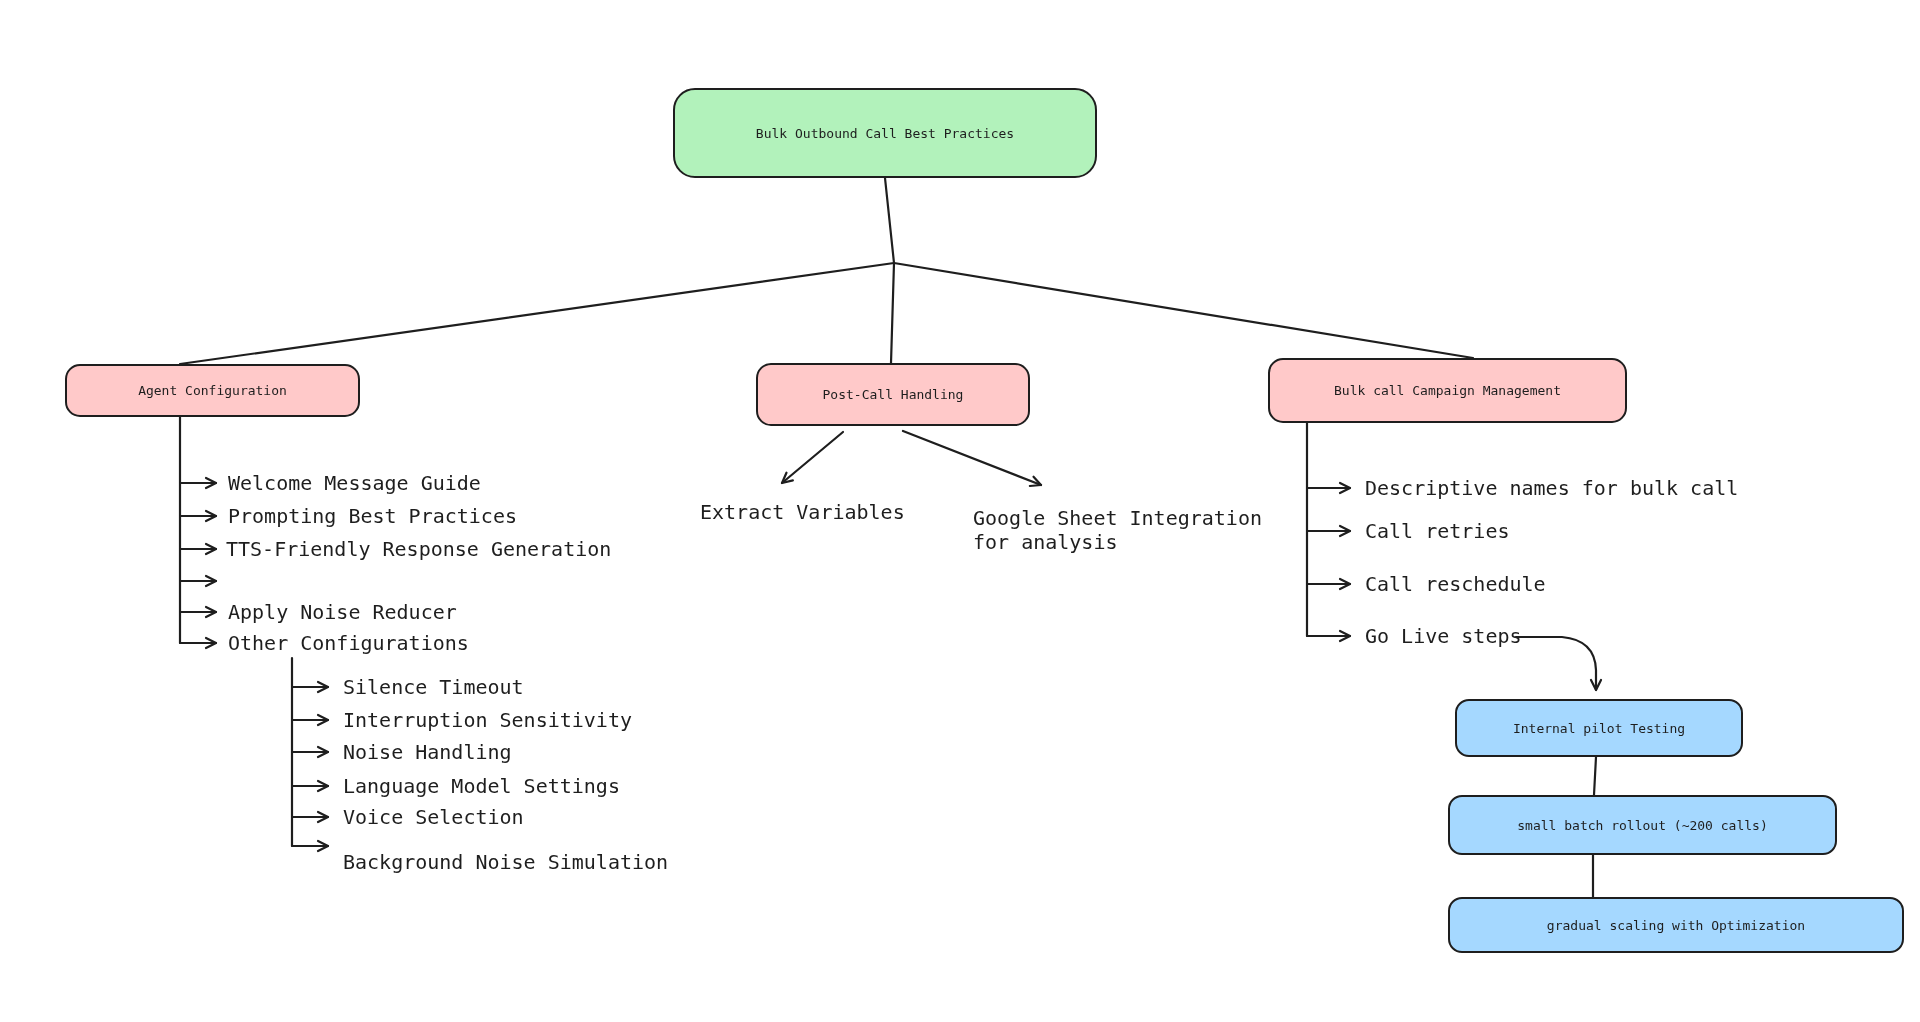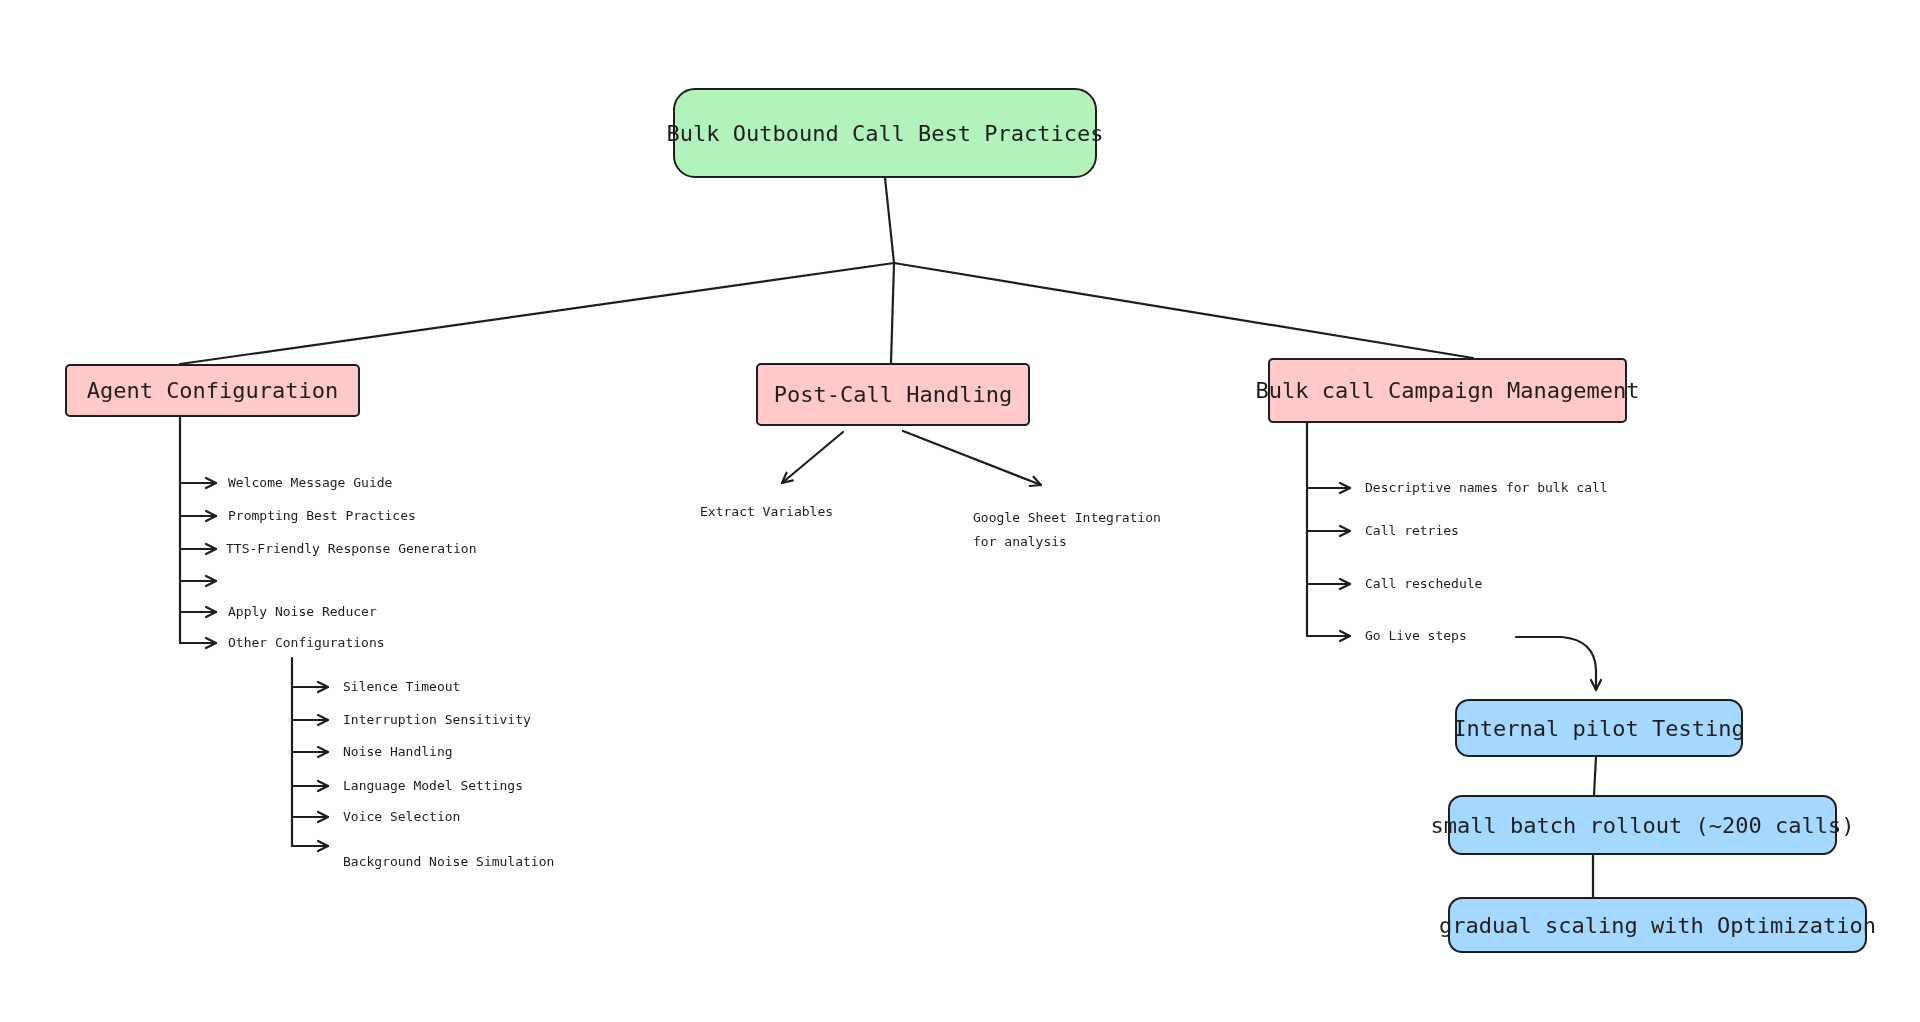--- a/index.html
+++ b/index.html
@@ -20,32 +20,32 @@
     stroke-linecap: round;
     stroke-linejoin: round;
   }
   .node {
     position: absolute;
     box-sizing: border-box;
     border: 2.5px solid var(--stroke, #1e1e1e);
     display: flex;
     align-items: center;
     justify-content: center;
-    font-size: 22px;
+    font-size: 13px;
     font-weight: 500;
     white-space: pre;
   }
   .node.root  { background: var(--root-fill, #b2f2bb);  border-radius: 22px; }
-  .node.pink  { background: var(--branch-fill, #ffc9c9); border-radius: 5px; }
+  .node.pink  { background: var(--branch-fill, #ffc9c9); border-radius: 15px; }
   .node.blue  { background: var(--step-fill, #a5d8ff);   border-radius: 14px; align-items: center; }
   .leaf {
     position: absolute;
     height: 22px;
     line-height: 22px;
-    font-size: 13px;
+    font-size: 20px;
     font-weight: 500;
     white-space: pre;
   }
   .leaf.multiline {
     height: auto;
     line-height: 24px;
     white-space: pre-line;
   }
 </style>
 </head>
@@ -133,17 +133,17 @@
   <div class="leaf" style="left:1365px; top:520px;">Call retries</div>
   <div class="leaf" style="left:1365px; top:573px;">Call reschedule</div>
   <div class="leaf" style="left:1365px; top:625px;">Go Live steps</div>
 
   <div class="node blue" style="left:1455px; top:699px; width:288px; height:58px;">
     <span>Internal pilot Testing</span>
   </div>
   <div class="node blue" style="left:1448px; top:795px; width:389px; height:60px;">
     <span>small batch rollout (~200 calls)</span>
   </div>
-  <div class="node blue" style="left:1448px; top:897px; width:419px; height:56px;">
+  <div class="node blue" style="left:1448px; top:897px; width:456px; height:56px;">
     <span>gradual scaling with Optimization</span>
   </div>
 
 </div>
 
 </body></html>

